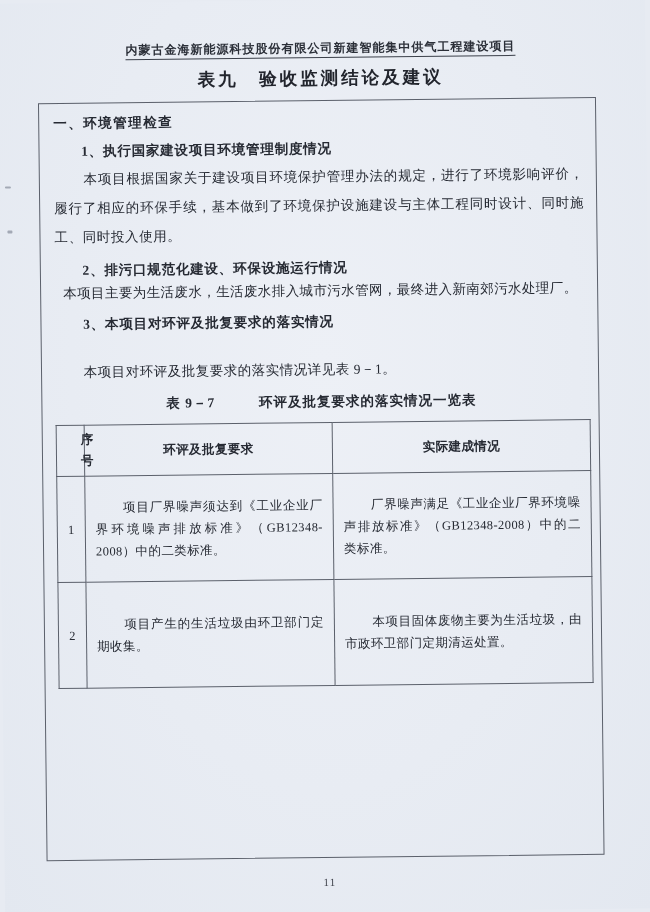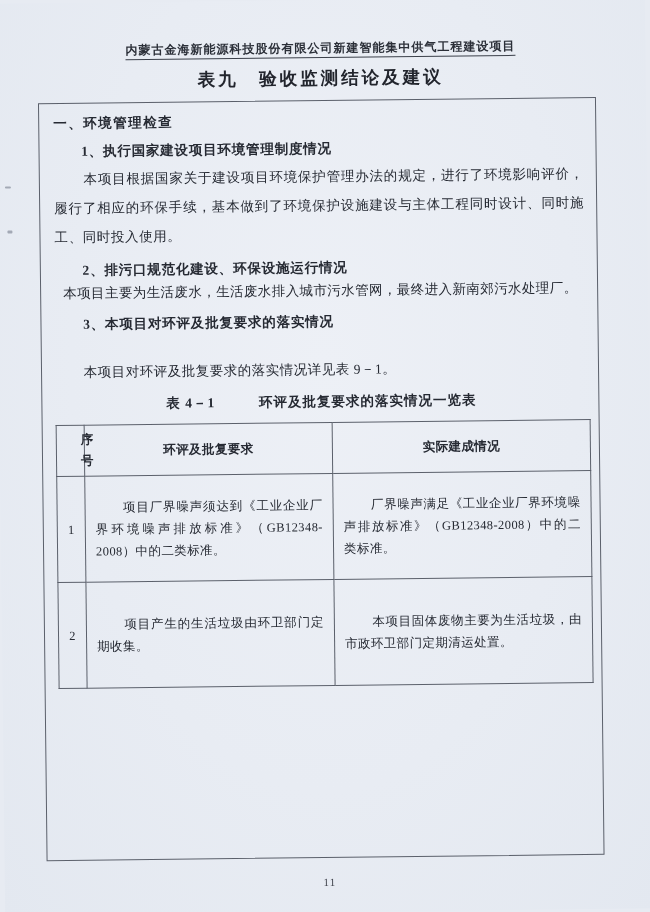--- a/index.html
+++ b/index.html
@@ -170,21 +170,21 @@
 
     <div class="h-num">2、排污口规范化建设、环保设施运行情况</div>
 
     <div class="para-tight">本项目主要为生活废水，生活废水排入城市污水管网，最终进入新南郊污水处理厂。</div>
 
     <div class="h-num">3、本项目对环评及批复要求的落实情况</div>
 
     <div class="ref-line">本项目对环评及批复要求的落实情况详见表 9－1。</div>
 
     <div class="tbl-caption">
-      <span>表 4－1</span>
+      <span>表 9－7</span>
       <span>环评及批复要求的落实情况一览表</span>
     </div>
 
     <table class="req-table">
       <colgroup>
         <col class="c-no">
           <col class="c-req">
           <col class="c-act">
       </colgroup>
       <thead>

